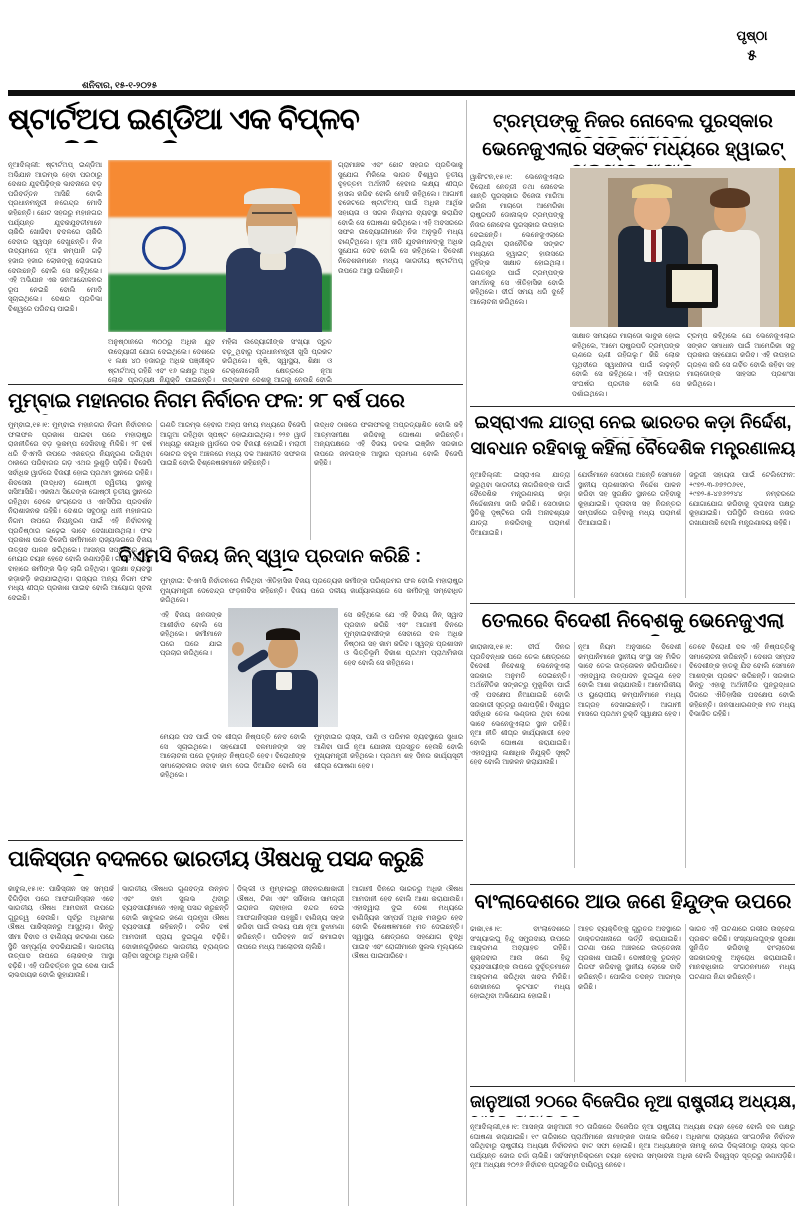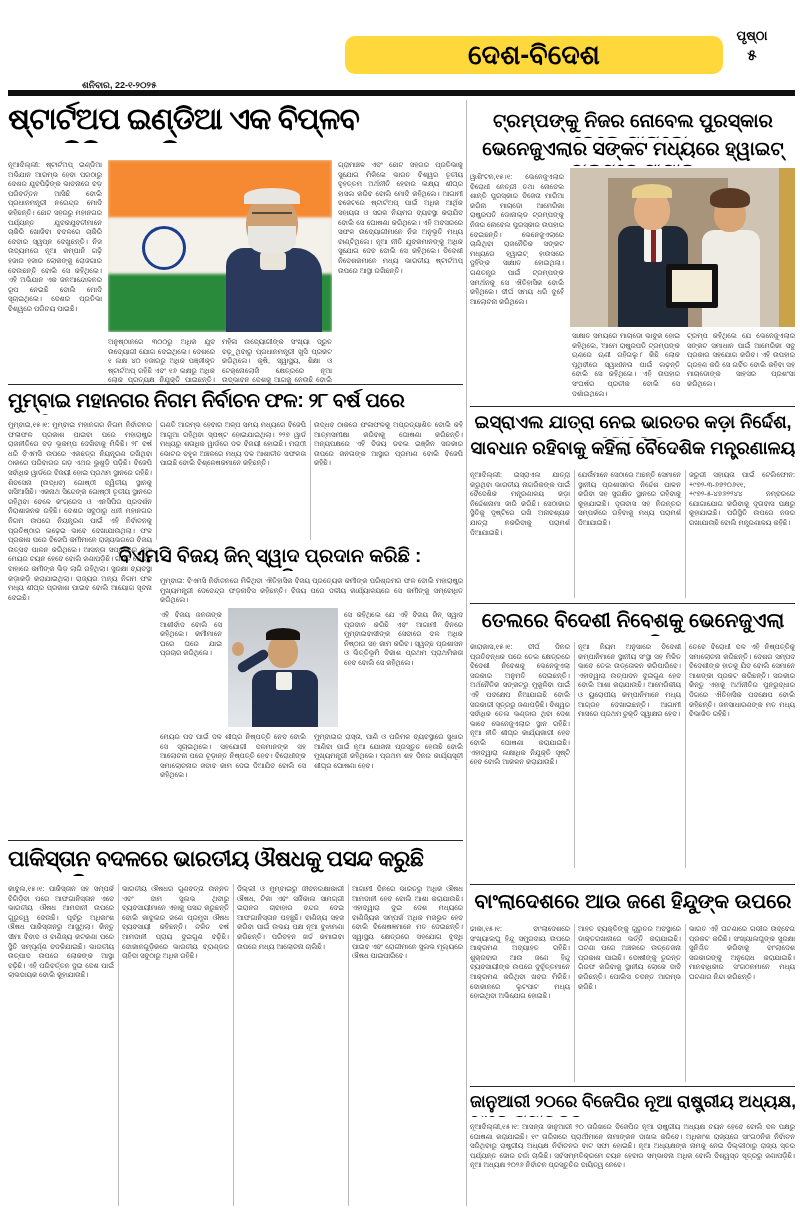--- a/index.html
+++ b/index.html
@@ -38,24 +38,21 @@
   .person-head{position:absolute;border-radius:50% 50% 45% 45%;}
   .ph-trump{left:570px;top:168px;width:225px;height:159px;background:#cfc4b4;}
   .ph-fad{left:228px;top:608px;width:110px;height:119px;background:linear-gradient(180deg,#c3c8cd,#e4e7ea);}
 </style>
 </head>
 <body>
 
 <div class="page">
 
   <div class="abs" style="left:0;top:0;width:800px;height:96px;">
-    <div class="dateline abs" style="left:82px;top:80px;">ଶନିବାର, 22-୧-୨୦୨୫</div>
-    <div class="section-band">
-      <span class="section-title">ଦେଶ-ବିଦେଶ</span>
-    </div>
+    <div class="dateline abs" style="left:82px;top:80px;">ଶନିବାର, ୧୫-୧-୨୦୨୫</div>
     <div class="page-no">
       <div class="lbl">ପୃଷ୍ଠା</div>
       <div class="num">୫</div>
     </div>
   </div>
   <div class="hr-thick" style="left:8px;top:90px;width:787px;"></div>
 
   <div>
     <div class="hl" style="left:8px;top:101px;width:456px;height:42px;font-size:30px;letter-spacing:-1px;">ଷ୍ଟାର୍ଟଅପ ଇଣ୍ଡିଆ ଏକ ବିପ୍ଳବ ପାଲଟିଛି: ମୋଦି</div>
 

